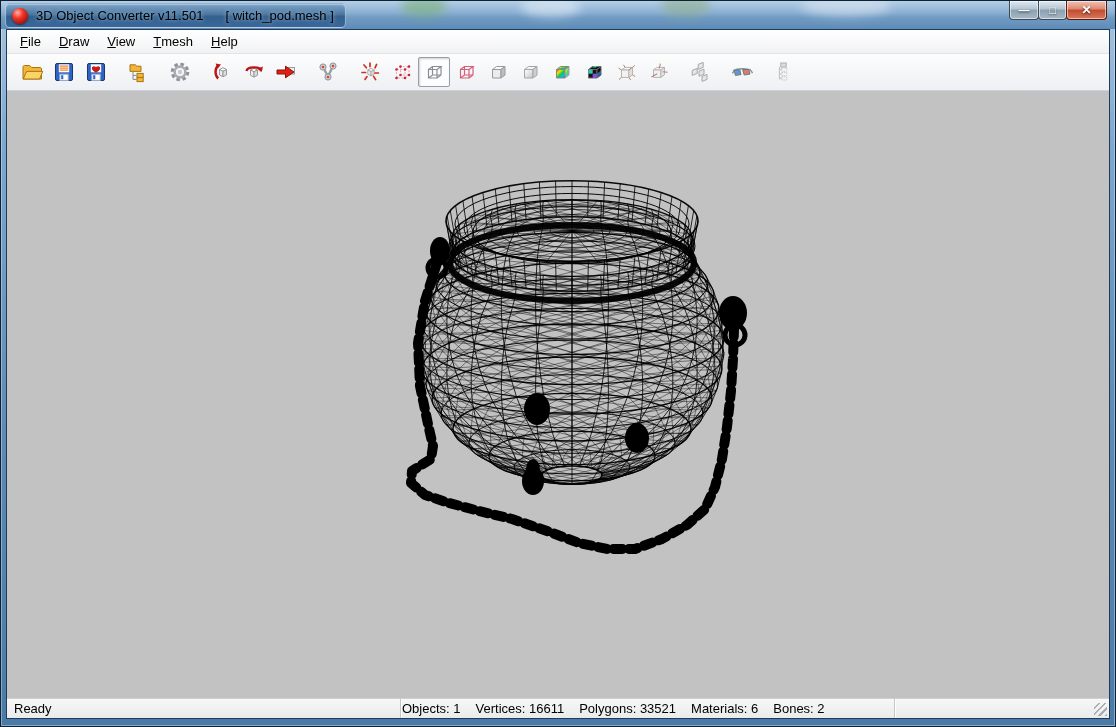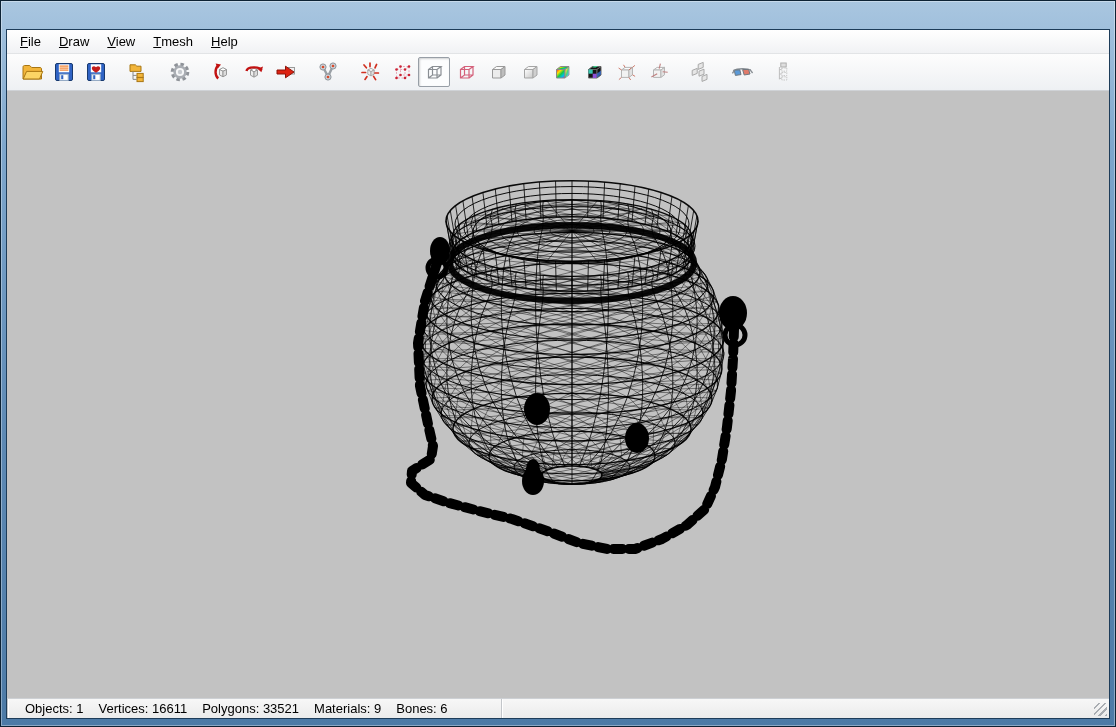--- a/index.html
+++ b/index.html
@@ -62,32 +62,50 @@
   .tbtn svg { display:block; }
 
   .viewport { flex:1; background:#c2c2c2; position:relative; overflow:hidden; }
   .viewport svg { position:absolute; left:0; top:0; }
 
   .statusbar { height:20px; background:linear-gradient(180deg,#f7f7f7,#ebebeb);
     border-top:1px solid #cdd0d4; display:flex; align-items:stretch; font-size:13px; color:#000; }
   .sb-panel { display:flex; align-items:center; }
   .sb-div { width:0; border-left:1px solid #c3c6ca; border-right:1px solid #ffffff; }
   .sb-msg { width:393px; padding-left:7px; }
-  .sb-stats { width:492px; padding-left:16px; }
+  .sb-stats { width:492px; padding-left:0; }
   .sb-stats span { margin-right:15px; white-space:nowrap; }
   .sb-right { flex:1; position:relative; }
   .grip { position:absolute; right:2px; bottom:2px; width:13px; height:13px;
     background:repeating-linear-gradient(135deg, transparent 0 3px, #a9adb2 3px 4.5px);
   }
 </style>
 </head>
 <body>
 
 <div class="window">
 
+  <div class="titlebar">
+    <div class="glass-blob" style="left:400px;top:-6px;width:46px;height:22px;background:#79b06f"></div>
+    <div class="glass-blob" style="left:520px;top:-4px;width:60px;height:20px;background:#e8f1f8"></div>
+    <div class="glass-blob" style="left:660px;top:-8px;width:50px;height:24px;background:#8fae8a"></div>
+    <div class="glass-blob" style="left:800px;top:-5px;width:90px;height:20px;background:#dfe9f3"></div>
+
+    <div class="title-tab">
+      <span class="app-icon"></span>
+      <span class="title-text">3D Object Converter v11.501</span>
+      <span class="doc-text">[ witch_pod.mesh ]</span>
+    </div>
+
+    <div class="winbtns">
+      <div class="winbtn min">—</div>
+      <div class="winbtn max">□</div>
+      <div class="winbtn close">✕</div>
+    </div>
+  </div>
 
   <div class="content">
 
     <div class="menubar">
       <span class="menu-item"><span class="menu-key">F</span><span>ile</span></span>
       <span class="menu-item"><span class="menu-key">D</span><span>raw</span></span>
       <span class="menu-item"><span class="menu-key">V</span><span>iew</span></span>
       <span class="menu-item"><span class="menu-key">T</span><span>mesh</span></span>
       <span class="menu-item"><span class="menu-key">H</span><span>elp</span></span>
     </div>
@@ -499,27 +517,28 @@
           <ellipse cx="433" cy="160" rx="10" ry="14" fill="#000"></ellipse>
           <ellipse cx="726" cy="222" rx="14" ry="17" fill="#000"></ellipse>
           <circle cx="430" cy="177" r="9" fill="none" stroke="#000" stroke-width="5"></circle>
           <circle cx="728" cy="244" r="10" fill="none" stroke="#000" stroke-width="5"></circle>
           <path d="M430 172 L418 210 L411 252 L413 295 L421 333 L426 355 L424 368 L405 380 L404 392 L418 404 L442 412 L472 420 L505 428 L540 440 L572 452 L600 458 L628 458 L655 448 L680 434 L698 418 L708 396 L715 368 L720 336 L724 300 L726 268 L727 238" fill="none" stroke="#000" stroke-width="3" stroke-linejoin="round"></path>
           <path d="M430 172 L418 210 L411 252 L413 295 L421 333 L426 355 L424 368 L405 380 L404 392 L418 404 L442 412 L472 420 L505 428 L540 440 L572 452 L600 458 L628 458 L655 448 L680 434 L698 418 L708 396 L715 368 L720 336 L724 300 L726 268 L727 238" fill="none" stroke="#000" stroke-width="10" stroke-linecap="round" stroke-linejoin="round" stroke-dasharray="9 6.5"></path>
         </svg>
     </div>
 
     <div class="statusbar">
+      <div class="sb-panel sb-msg">Ready</div>
       <div class="sb-div"></div>
       <div class="sb-panel sb-stats">
         <span>Objects: 1</span>
         <span>Vertices: 16611</span>
         <span>Polygons: 33521</span>
-        <span>Materials: 9</span>
-        <span>Bones: 6</span>
+        <span>Materials: 6</span>
+        <span>Bones: 2</span>
       </div>
       <div class="sb-div"></div>
       <div class="sb-panel sb-right">
         <div class="grip"></div>
       </div>
     </div>
   </div>
 </div>
 
 </body></html>

